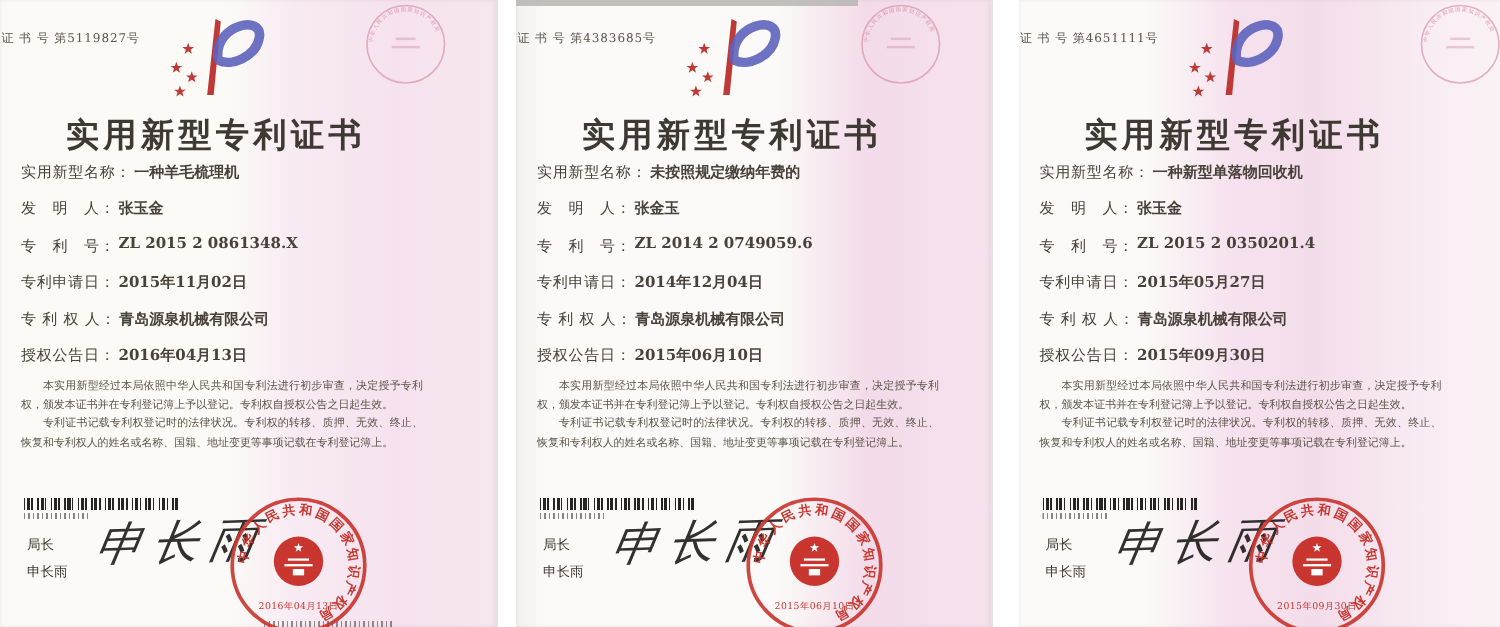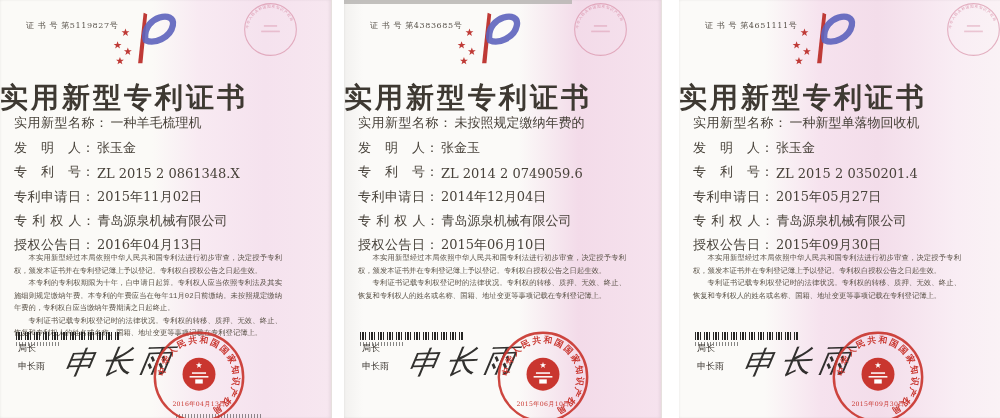--- a/index.html
+++ b/index.html
@@ -11,53 +11,53 @@
   .cert{
     position:absolute;top:0;height:418px;overflow:hidden;
     border-right:1px solid #e6e0dd;
     box-shadow:inset -2px 0 3px rgba(0,0,0,.05), inset 1px 0 2px rgba(0,0,0,.04);
   }
   #cert0{left:0;width:331px;background:linear-gradient(90deg,#fbfaf7 0%,#fbfaf7 46%,#f8eaf2 60%,#f5e2ee 80%,#f7e7f0 100%);}
   #cert1{left:344px;width:317px;background:linear-gradient(90deg,#f2f1ef 0%,#fbfaf8 6%,#fbfaf8 55%,#f3dbe9 74%,#f6e3ee 100%);}
   #cert2{left:679px;width:321px;background:linear-gradient(90deg,#fbfaf8 0%,#fbfaf8 24%,#f6e2ee 40%,#f3ddea 56%,#f9edf4 78%,#fbf6f6 100%);padding-left:34px;}
   .topstrip{position:absolute;top:0;left:0;width:72%;height:4px;background:#b7b5b3;opacity:.85;}
 
-  .cert-no{position:absolute;top:20px;left:26px;font-size:8px;color:#5a544c;letter-spacing:.6px;white-space:nowrap;text-align:center;}
+  .cert-no{position:absolute;top:20px;left:1px;font-size:8px;color:#5a544c;letter-spacing:.6px;white-space:nowrap;text-align:center;}
 
   .logo{position:absolute;top:8px;left:106px;width:80px;height:60px;}
 
   .corner-seal{position:absolute;top:2px;right:33px;width:55px;height:55px;opacity:.8;}
 
   .title{
-    position:absolute;top:60px;left:0;width:288px;
-    font-size:28px;font-weight:700;color:#3e3932;letter-spacing:3px;white-space:nowrap;
+    position:absolute;top:60px;left:0;width:288px;text-align:center;
+    font-size:22px;font-weight:700;color:#3e3932;letter-spacing:3px;white-space:nowrap;
   }
 
   .fields{position:absolute;top:108px;left:14px;right:46px;}
-  .frow{height:24.4px;display:flex;align-items:flex-end;font-size:13px;color:#48423a;white-space:nowrap;}
+  .frow{height:24.4px;display:flex;align-items:flex-start;font-size:10px;color:#48423a;white-space:nowrap;}
   .frow .lab{letter-spacing:.5px;}
-  .frow .val{margin-left:2px;}
+  .frow .val{margin-left:2px;font-weight:bold;}
 
   .paras{position:absolute;top:252px;left:14px;width:268px;font-size:7.3px;line-height:1.72;color:#5b5348;text-align:justify;font-family:Liberation Mono, monospace;}
   .paras p{margin:0;text-indent:2em;}
 
   .barcode{
     position:absolute;top:332px;left:16px;width:104px;height:8px;
     background:repeating-linear-gradient(90deg,#262524 0 1px,transparent 1px 2px,#262524 2px 4px,transparent 4px 5px,#262524 5px 6px,transparent 6px 9px);
   }
   .barcode2{
     position:absolute;top:342px;left:16px;width:44px;height:4px;opacity:.55;
     background:repeating-linear-gradient(90deg,#262524 0 1px,transparent 1px 3px);
   }
   .bottom-barcode{
     position:absolute;bottom:0;left:176px;width:86px;height:4px;opacity:.5;
     background:repeating-linear-gradient(90deg,#262524 0 1px,transparent 1px 3px,#262524 3px 4px,transparent 4px 6px);
   }
 
-  .director{position:absolute;top:340px;left:18px;font-size:9px;color:#3e3933;line-height:1.95;}
+  .director{position:absolute;top:356px;left:18px;font-size:9px;color:#3e3933;line-height:1.95;}
   .director div{white-space:nowrap;}
 
   .signature{
     position:absolute;top:341px;left:64px;font-size:31px;color:#21201e;
     font-style:italic;font-weight:500;letter-spacing:7px;white-space:nowrap;
     transform:rotate(-2deg) skewX(-12deg);opacity:.92;
   }
 
   .seal{position:absolute;top:330px;left:152px;width:94px;height:94px;}
   .seal-ring{fill:none;stroke:var(--seal-red);stroke-width:2.6;opacity:.92;}
@@ -114,21 +114,20 @@
         <span class="val">青岛源泉机械有限公司</span>
       </div>
     <div class="frow">
         <span class="lab">授权公告日：</span>
         <span class="val">2016年04月13日</span>
       </div>
   </div>
 
   <div class="paras">
     <p>本实用新型经过本局依照中华人民共和国专利法进行初步审查，决定授予专利权，颁发本证书并在专利登记簿上予以登记。专利权自授权公告之日起生效。</p>
-    <p>本专利的专利权期限为十年，自申请日起算。专利权人应当依照专利法及其实施细则规定缴纳年费。本专利的年费应当在每年11月02日前缴纳。未按照规定缴纳年费的，专利权自应当缴纳年费期满之日起终止。</p>
     <p>专利证书记载专利权登记时的法律状况。专利权的转移、质押、无效、终止、恢复和专利权人的姓名或名称、国籍、地址变更等事项记载在专利登记簿上。</p>
   </div>
 
   <div class="barcode"></div>
   <div class="barcode2"></div>
   <div class="bottom-barcode"></div>
 
   <div class="director">
     <div>局长</div>
     <div>申长雨</div>

